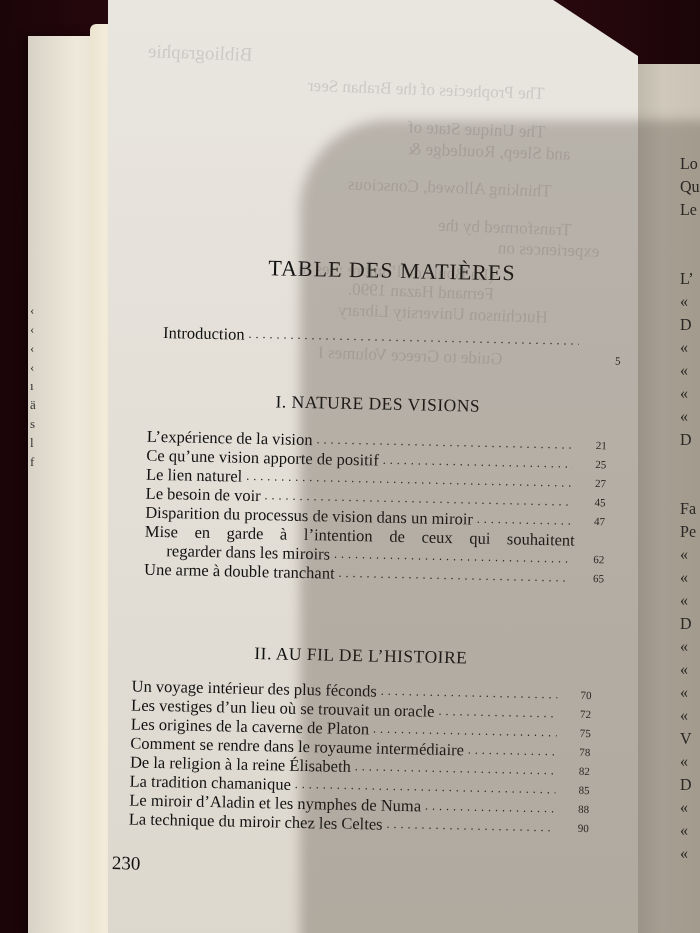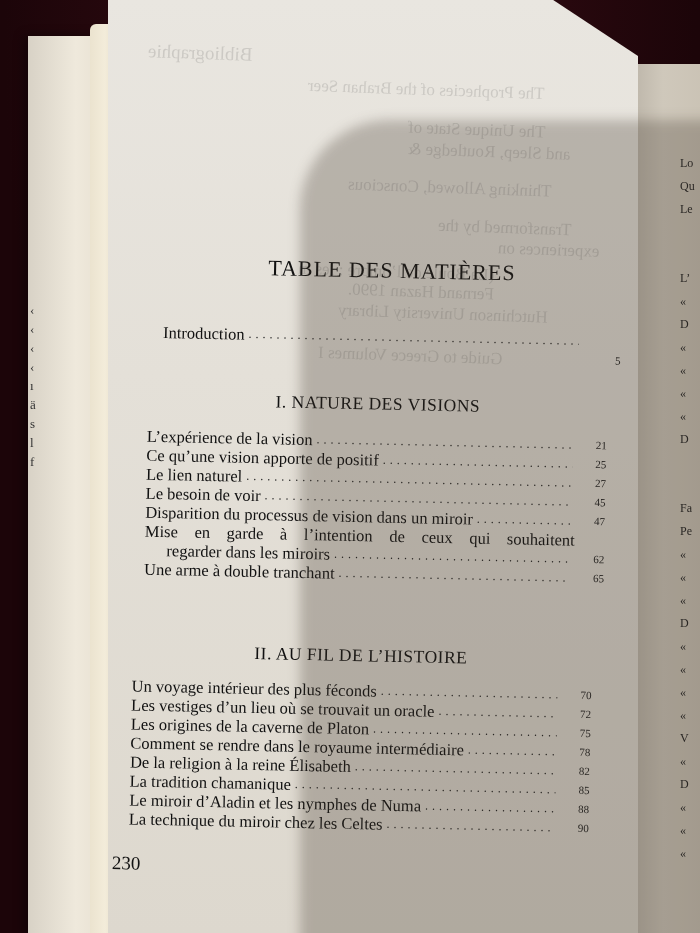--- a/index.html
+++ b/index.html
@@ -46,21 +46,21 @@
     position:absolute; color:rgba(80,80,80,.18); font-size:17px;
     transform: scaleX(-1) rotate(-2deg);
     white-space:nowrap; pointer-events:none;
   }
   
   .right-page {
     position:absolute; left:625px; top:64px; width:90px; height:880px;
     background:linear-gradient(90deg,#b9b2a6 0%, #cfc8bb 40%, #c9c1b3 100%);
     border-left:2px solid #a89f91;
   }
-  .right-text { position:absolute; left:680px; top:152px; font-size:12px; color:#222; line-height:23px; }
+  .right-text { position:absolute; left:680px; top:152px; font-size:16px; color:#222; line-height:23px; }
   .right-text span { display:block; white-space:nowrap; }
 
   .content {
     position:absolute; left:118px; top:0; width:500px; height:933px;
     transform: rotate(1.2deg); transform-origin: 0 0;
   }
   .title {
     position:absolute; left:156px; top:252px;
     font-size:22px; letter-spacing:1px; color:#111; white-space:nowrap;
   }

